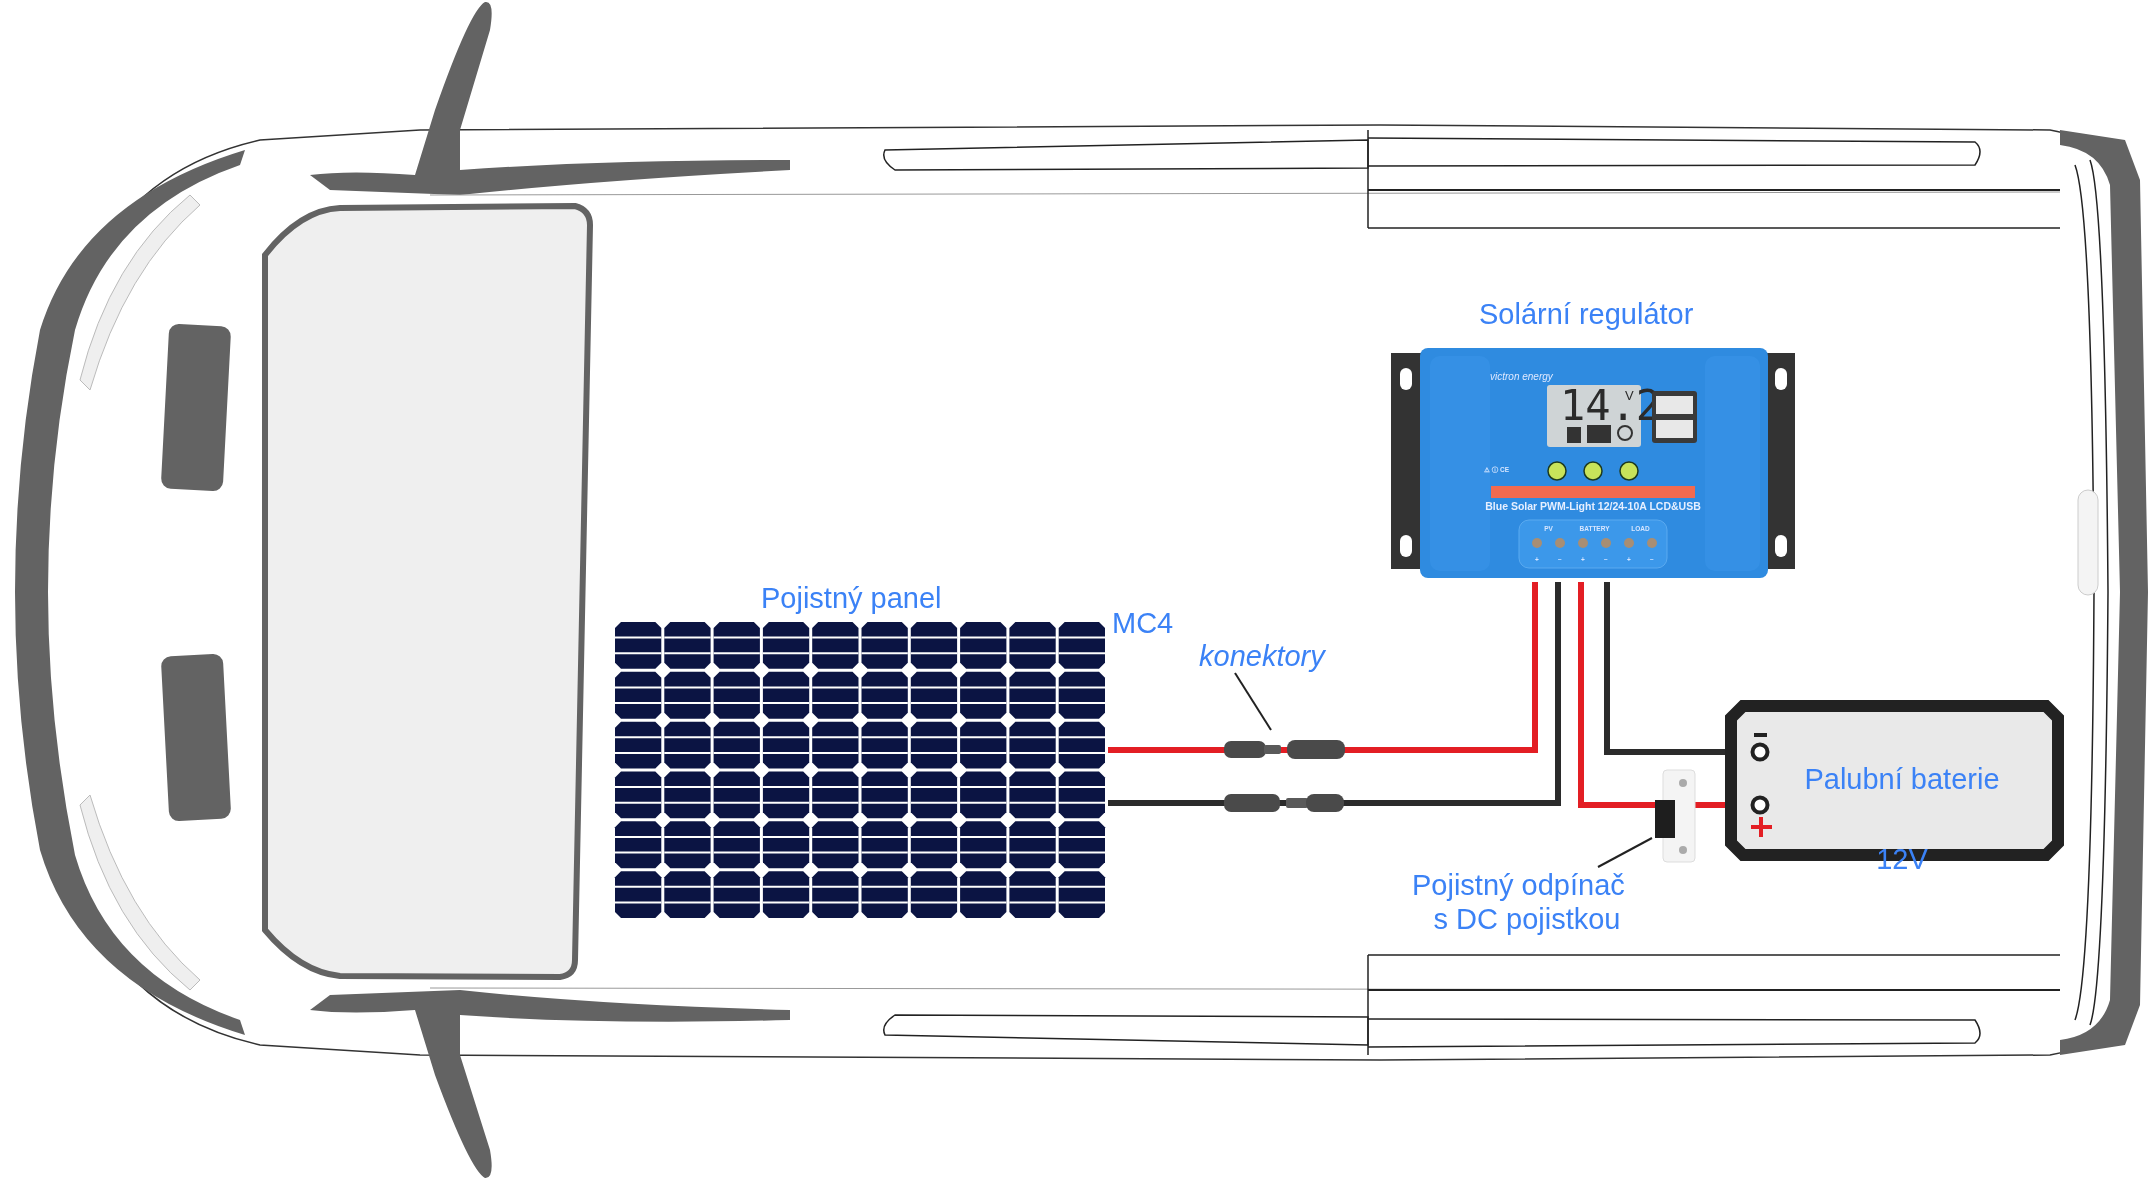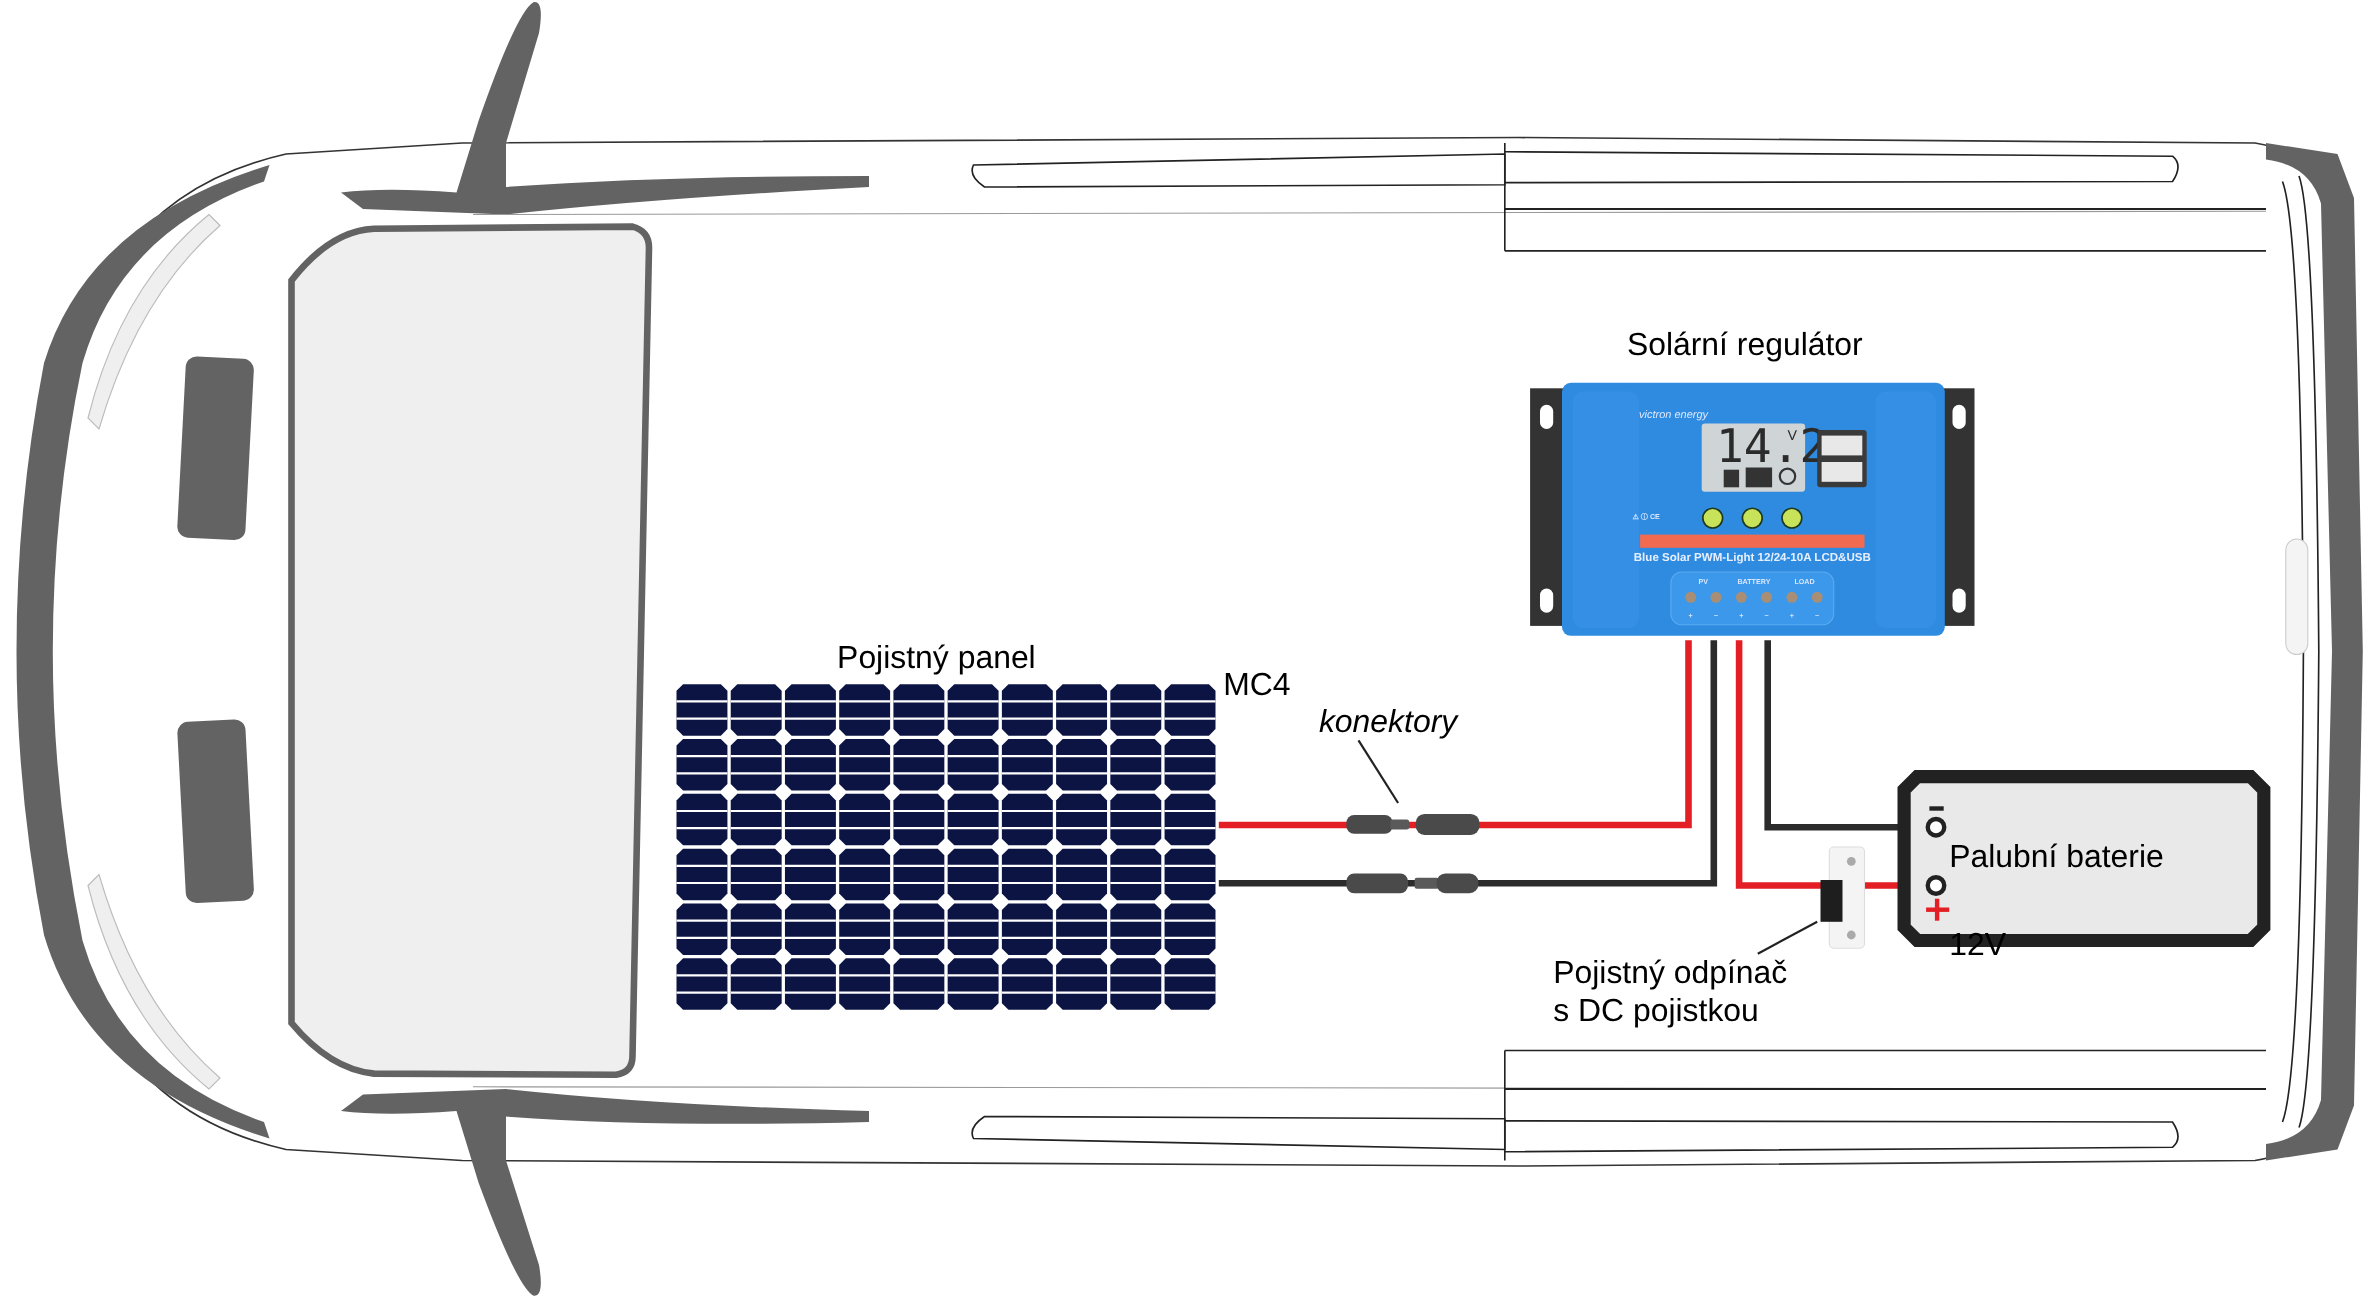--- a/index.html
+++ b/index.html
@@ -1,21 +1,21 @@
 <!DOCTYPE html>
 <html><head>
 <meta charset="utf-8">
 <style>
   html, body { margin: 0; padding: 0; background: #ffffff; }
   body { width: 2150px; height: 1179px; position: relative; overflow: hidden;
          font-family: "Liberation Sans", sans-serif; }
   #stage { position: absolute; left: 0; top: 0; width: 2150px; height: 1179px; }
-  .label { position: absolute; color: #000000; font-family: "Liberation Sans", sans-serif;
+  .label { position: absolute; color: #3b82f6; font-family: "Liberation Sans", sans-serif;
            font-size: 29px; line-height: 34px; white-space: nowrap; }
-  .label.center { text-align: left; }
+  .label.center { text-align: center; }
   .ctl-brand { font-family: "Liberation Sans", sans-serif; font-size: 10px; fill: #dfe9ff; font-style: italic; }
   .ctl-model { font-family: "Liberation Sans", sans-serif; font-size: 10.5px; font-weight: bold; fill: #e6efff; }
   .ctl-term  { font-family: "Liberation Sans", sans-serif; font-size: 6.5px; font-weight: bold; fill: #d8e6ff; }
   .lcd-digits { font-family: "DejaVu Sans Mono", monospace; font-size: 42px; fill: #2b2b2b; }
   .lcd-unit { font-family: "Liberation Sans", sans-serif; font-size: 13px; fill: #2b2b2b; }
 </style>
 </head>
 <body>
 
 <div id="stage">

